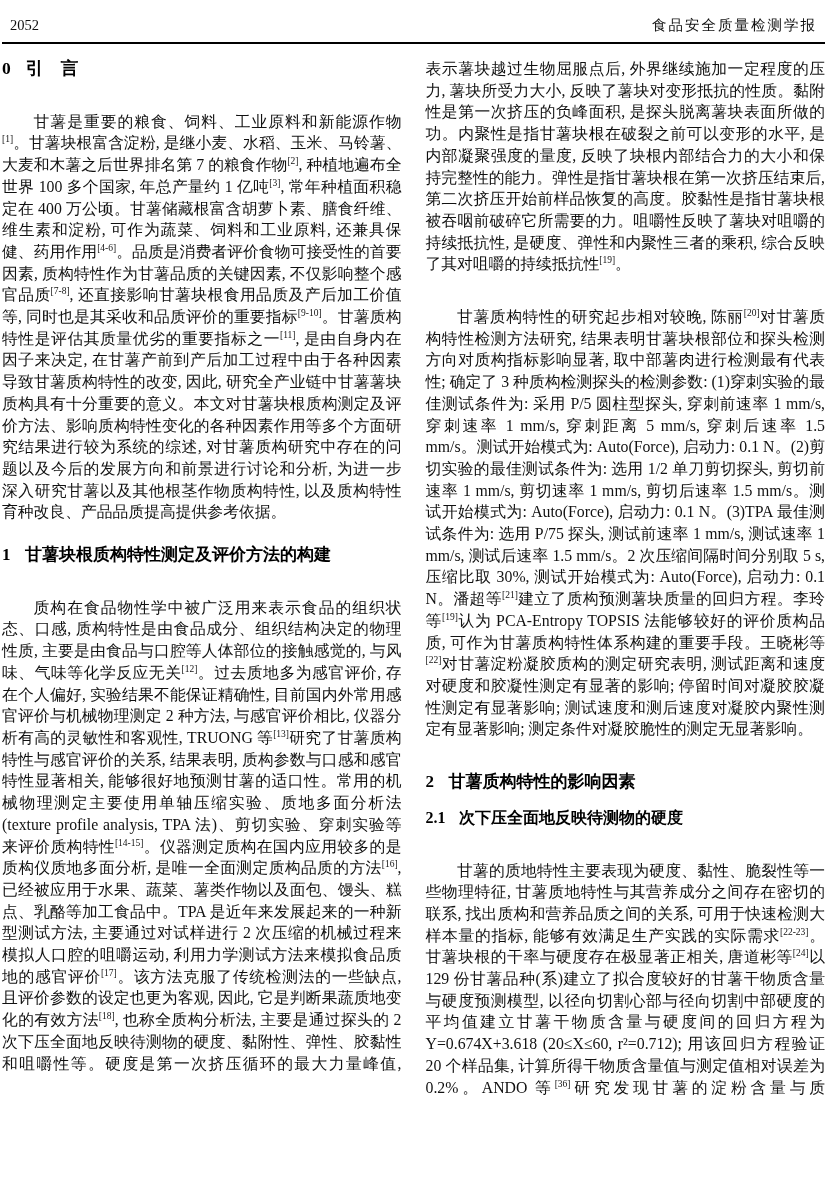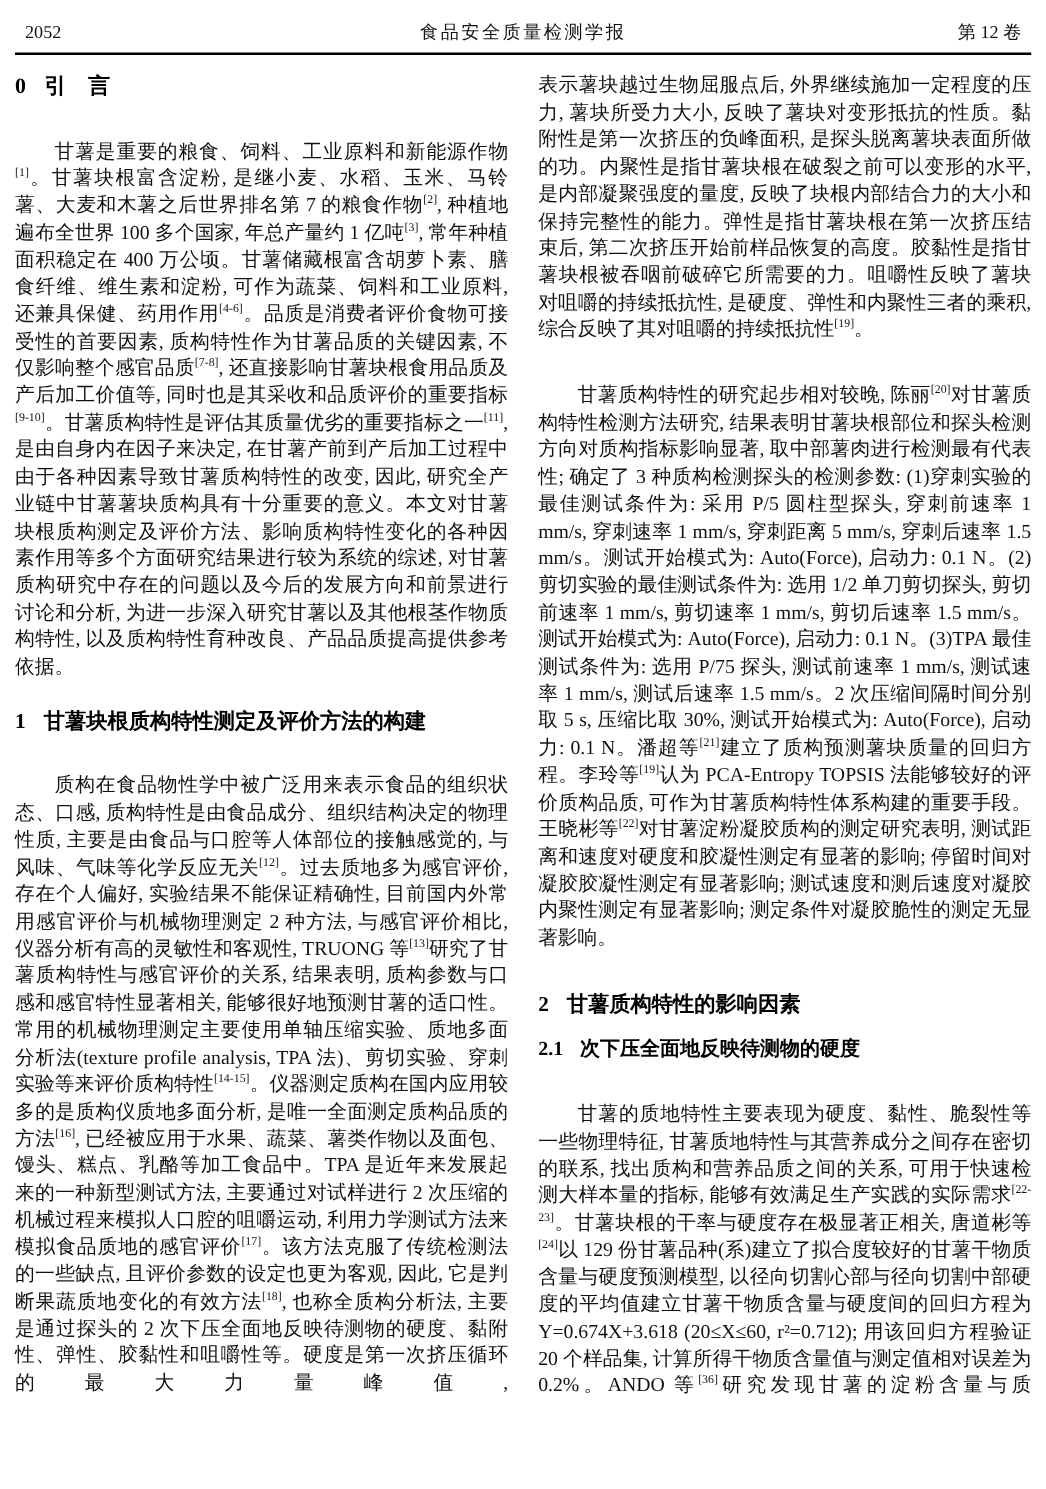--- a/index.html
+++ b/index.html
@@ -5,21 +5,21 @@
   html, body { margin: 0; padding: 0; background: #ffffff; }
   body {
     width: 837px; height: 1191px;
     font-family: "Liberation Serif", serif;
     color: #111;
     overflow: hidden;
   }
   .page {
     box-sizing: border-box;
     width: 837px; height: 1191px;
-    padding: 10px 12px 0 12px;
+    padding: 10px 12px 0 2px;
   }
   
   .running-head {
     display: flex; align-items: baseline;
     font-size: 14.5px;
     padding: 6px 8px 4px 8px;
   }
   .rh-left  { flex: 1; text-align: left; }
   .rh-center{ flex: none; text-align: right; letter-spacing: 2px; }
   .rh-right { flex: 1; text-align: right; }
@@ -66,21 +66,20 @@
   .h-level3 { font-size: 16px;   margin: 14px 0 8px 0; }
 </style>
 </head>
 <body>
 
 <div class="page">
 
   <div class="running-head">
     <span class="rh-left">2052</span>
     <span class="rh-center">食品安全质量检测学报</span>
-    <span class="rh-right">第 12 卷</span>
   </div>
   <hr class="head-rule">
 
   <div class="columns">
 
     <div class="col">
 
       <div class="sec-heading h-level1">
         <span class="sec-num">0</span><span class="sec-title">引　言</span>
       </div>

